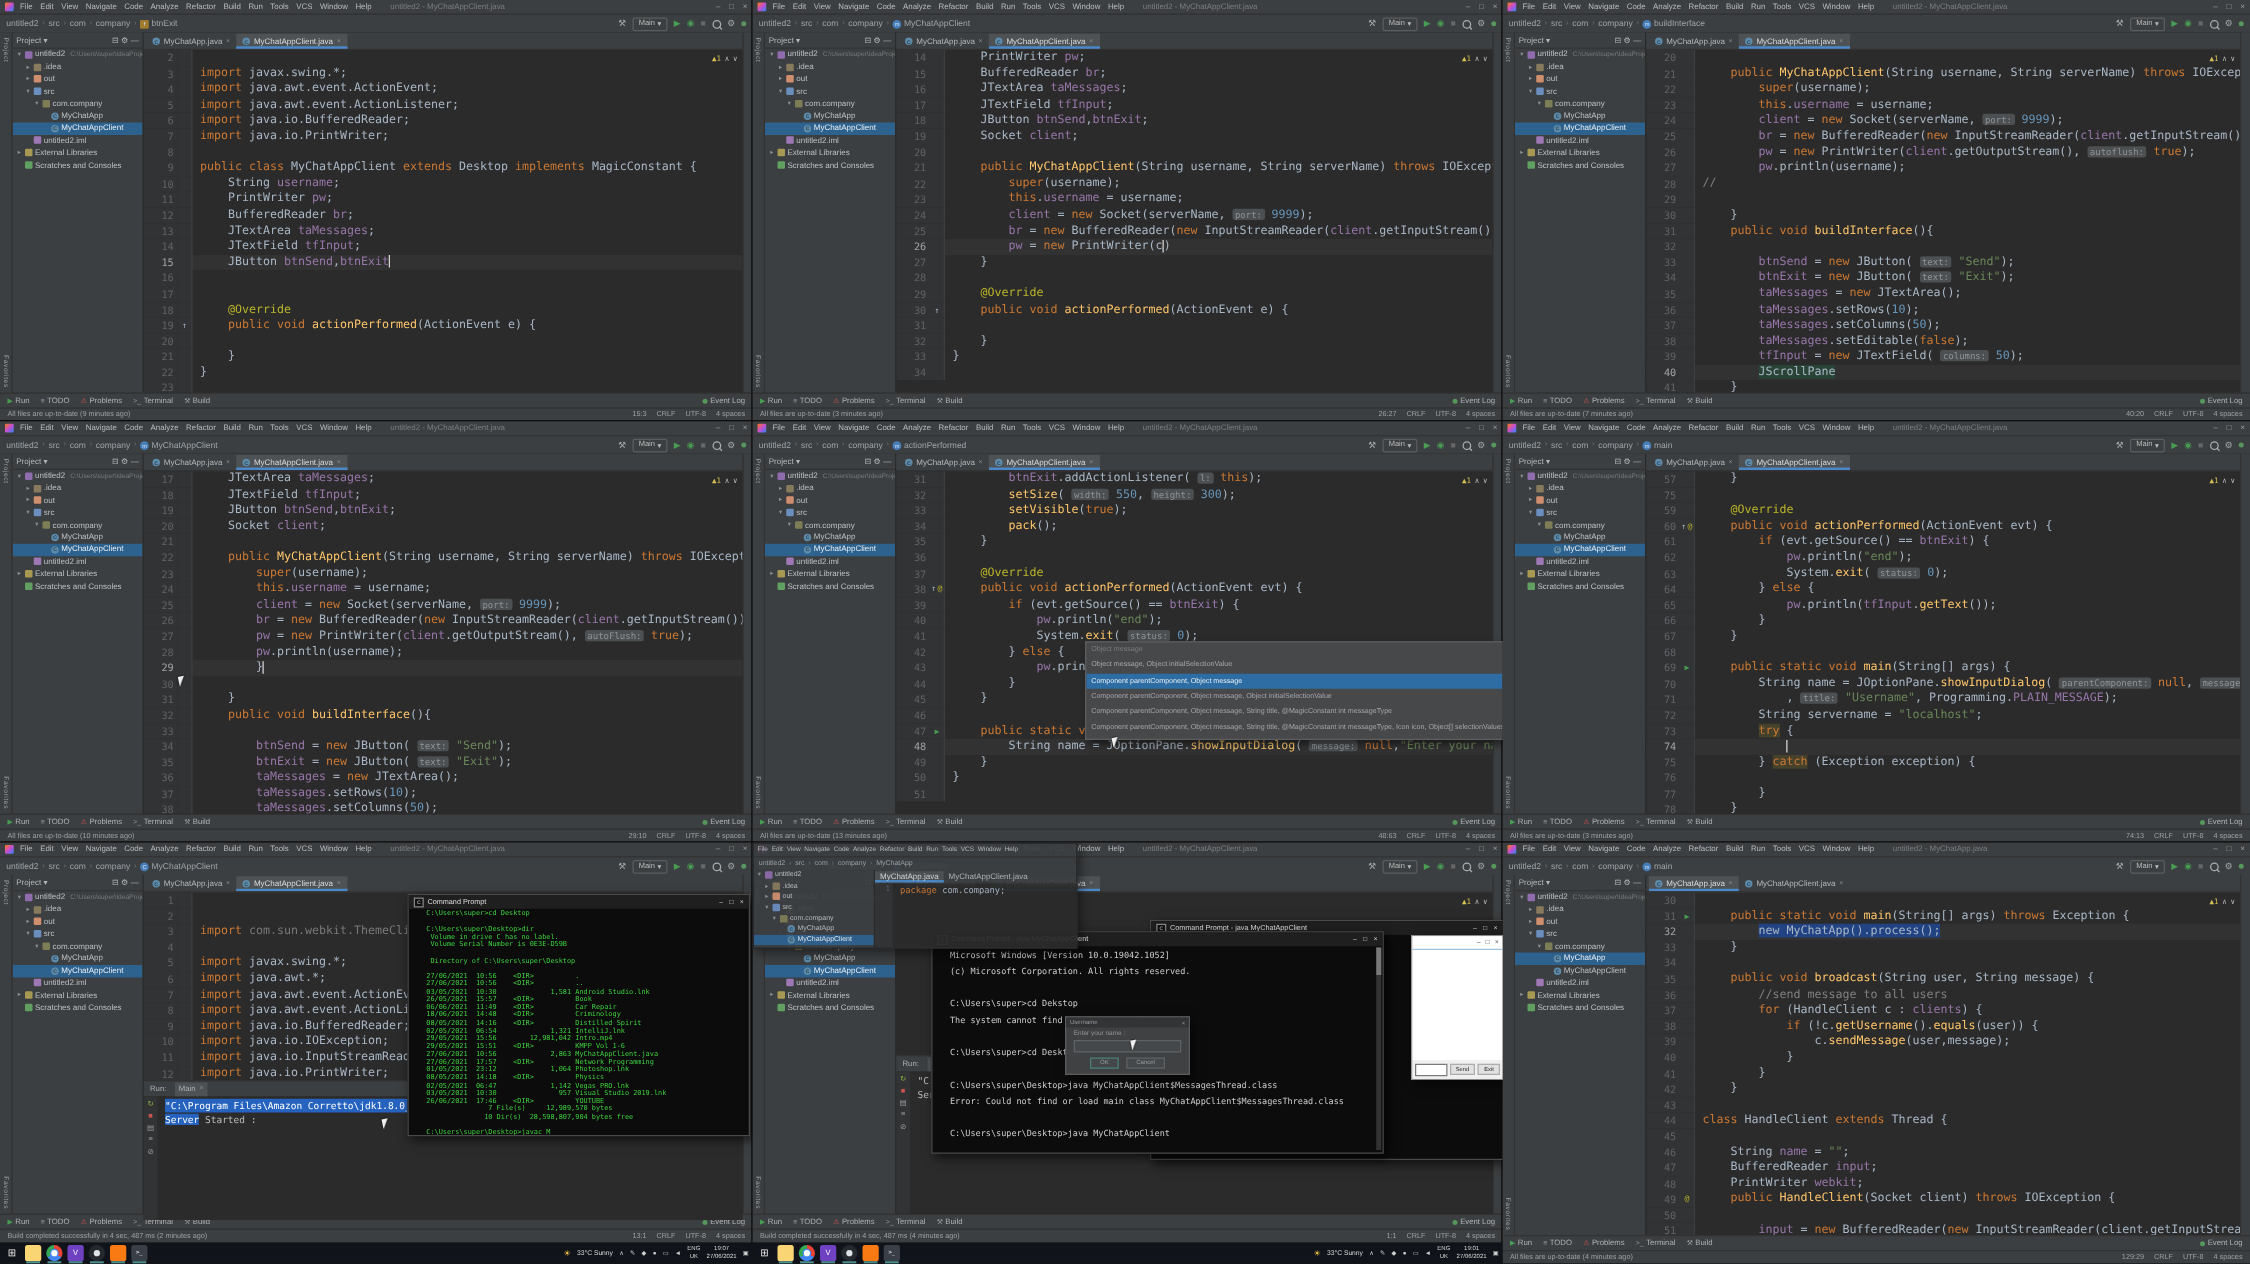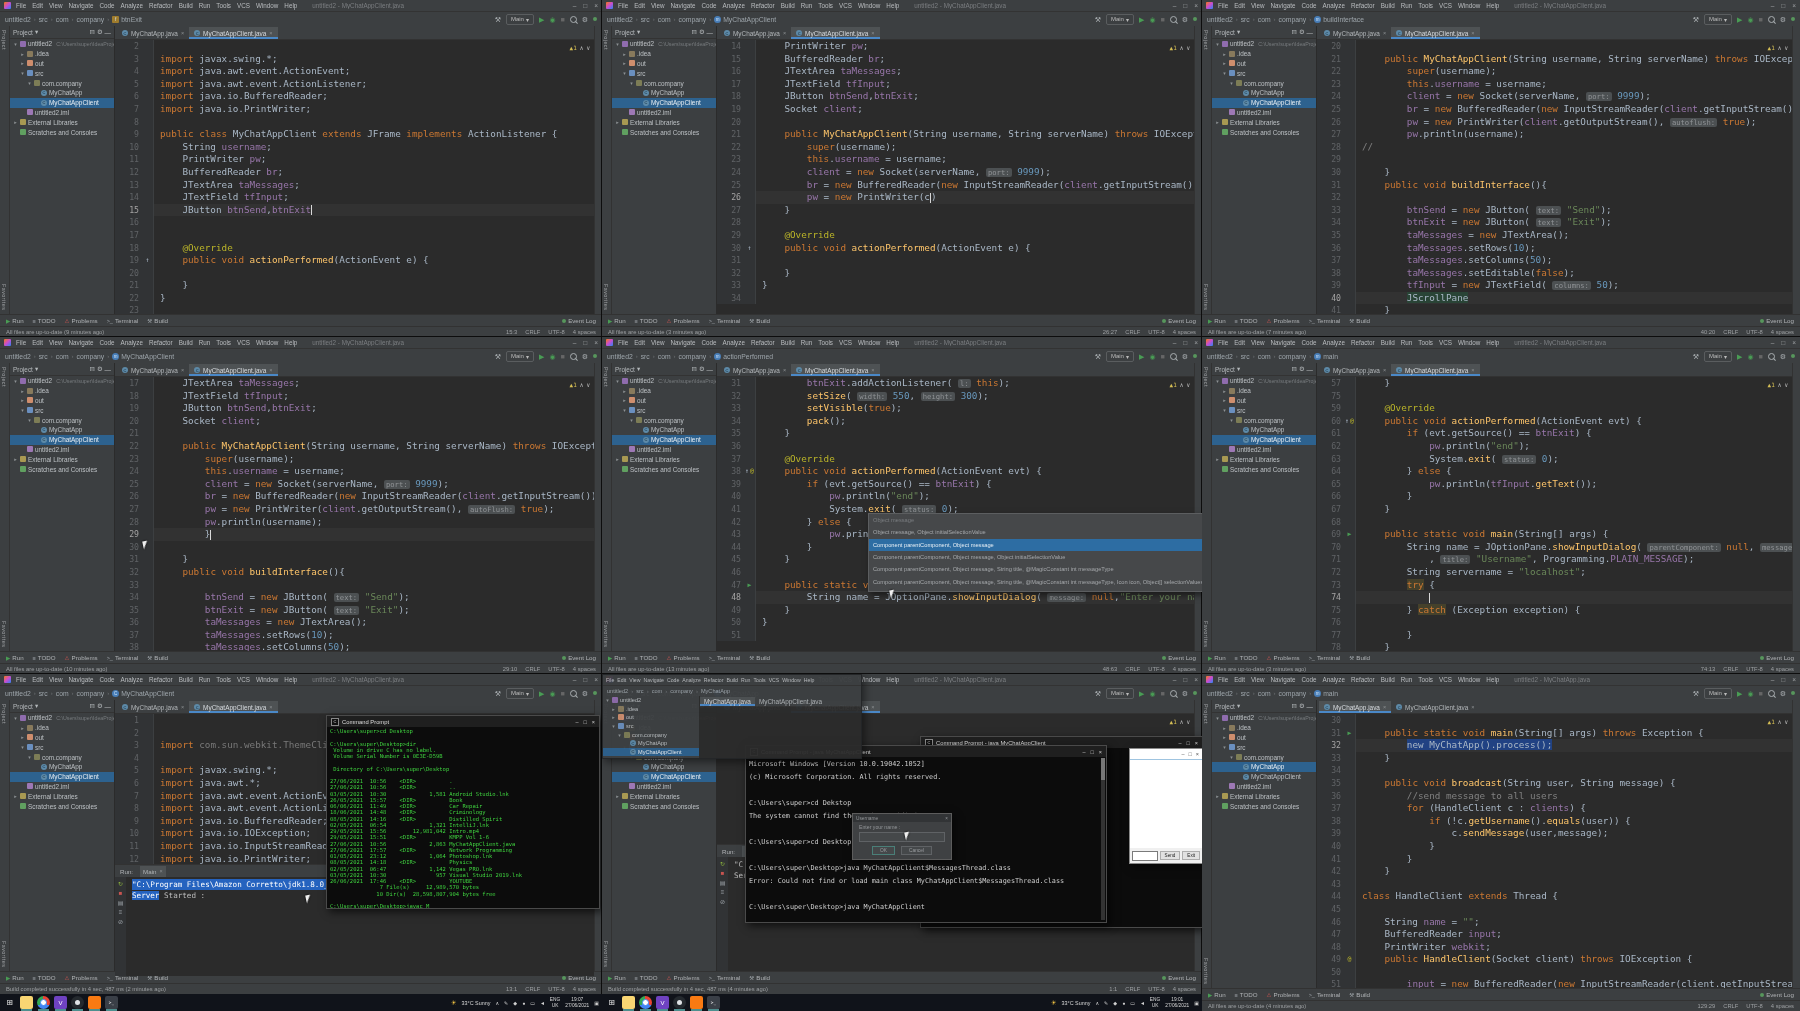--- a/index.html
+++ b/index.html
@@ -101,21 +101,21 @@
   .con-line.sel{background:#2563bf;color:#fff;display:inline-block;padding-right:8px;}
   .selword{background:#2563bf;color:#fff;}
   
   .cmdwin{position:absolute;background:#0c0c0c;border:1px solid #4a4a4a;
           box-shadow:3px 3px 8px rgba(0,0,0,.65);display:flex;flex-direction:column;z-index:4;}
   .cmd-tb{height:11px;flex:0 0 11px;background:#1f1f1f;display:flex;align-items:center;font-size:5.8px;
           color:#ddd;padding:0 4px;gap:3px;white-space:nowrap;}
   .cmd-ico{width:6px;height:6px;background:#111;border:1px solid #888;font-size:4px;color:#ddd;
            display:inline-flex;align-items:center;justify-content:center;flex:0 0 6px;}
   .cmd-tb .sp{flex:1;} .cmd-ctrl{display:flex;gap:5px;color:#cfcfcf;font-size:5.5px;}
-  .cmd-body{flex:1;padding:1px 3px;font-family:"DejaVu Sans Mono","Liberation Mono",monospace;
+  .cmd-body{flex:1;padding:1px 14px;font-family:"DejaVu Sans Mono","Liberation Mono",monospace;
             white-space:pre;overflow:hidden;}
   .cmd-green{color:#3fd23f;font-size:5.5px;line-height:6.25px;}
   .cmd-white{color:#cccccc;font-size:6.8px;line-height:13px;}
   .cmd-scroll{position:absolute;right:1px;top:12px;bottom:2px;width:4px;background:#333;}
   .cmd-scroll::after{content:'';position:absolute;top:0;left:0;right:0;height:22px;background:#777;}
   .phintpop{position:absolute;background:#46484a;border:1px solid #5c5e60;z-index:6;
             box-shadow:2px 3px 6px rgba(0,0,0,.5);font-size:5.7px;color:#a5a8ab;
             display:flex;flex-direction:column;overflow:hidden;}
   .phrow{height:12.3px;display:flex;align-items:center;padding:0 4px;white-space:nowrap;overflow:hidden;}
   .phrow.first{color:#7a7d80;}
@@ -318,21 +318,21 @@
                 <span>∧</span>
                 <span>∨</span>
               </div>
               <div class="cl"><span class="gut">2</span><span class="gic"></span><span class="ct"></span></div>
               <div class="cl"><span class="gut">3</span><span class="gic"></span><span class="ct"><span class="tk-k">import</span><span class="tk-w"> javax.swing.*;</span></span></div>
               <div class="cl"><span class="gut">4</span><span class="gic"></span><span class="ct"><span class="tk-k">import</span><span class="tk-w"> java.awt.event.ActionEvent;</span></span></div>
               <div class="cl"><span class="gut">5</span><span class="gic"></span><span class="ct"><span class="tk-k">import</span><span class="tk-w"> java.awt.event.ActionListener;</span></span></div>
               <div class="cl"><span class="gut">6</span><span class="gic"></span><span class="ct"><span class="tk-k">import</span><span class="tk-w"> java.io.BufferedReader;</span></span></div>
               <div class="cl"><span class="gut">7</span><span class="gic"></span><span class="ct"><span class="tk-k">import</span><span class="tk-w"> java.io.PrintWriter;</span></span></div>
               <div class="cl"><span class="gut">8</span><span class="gic"></span><span class="ct"></span></div>
-              <div class="cl"><span class="gut">9</span><span class="gic"></span><span class="ct"><span class="tk-k">public</span><span class="tk-w"> </span><span class="tk-k">class</span><span class="tk-w"> MyChatAppClient </span><span class="tk-k">extends</span><span class="tk-w"> JFrame </span><span class="tk-k">implements</span><span class="tk-w"> ActionListener {</span></span></div>
+              <div class="cl"><span class="gut">9</span><span class="gic"></span><span class="ct"><span class="tk-k">public</span><span class="tk-w"> </span><span class="tk-k">class</span><span class="tk-w"> MyChatAppClient </span><span class="tk-k">extends</span><span class="tk-w"> Desktop </span><span class="tk-k">implements</span><span class="tk-w"> MagicConstant {</span></span></div>
               <div class="cl"><span class="gut">10</span><span class="gic"></span><span class="ct"><span class="tk-w">    String </span><span class="tk-f">username</span><span class="tk-w">;</span></span></div>
               <div class="cl"><span class="gut">11</span><span class="gic"></span><span class="ct"><span class="tk-w">    PrintWriter </span><span class="tk-f">pw</span><span class="tk-w">;</span></span></div>
               <div class="cl"><span class="gut">12</span><span class="gic"></span><span class="ct"><span class="tk-w">    BufferedReader </span><span class="tk-f">br</span><span class="tk-w">;</span></span></div>
               <div class="cl"><span class="gut">13</span><span class="gic"></span><span class="ct"><span class="tk-w">    JTextArea </span><span class="tk-f">taMessages</span><span class="tk-w">;</span></span></div>
               <div class="cl"><span class="gut">14</span><span class="gic"></span><span class="ct"><span class="tk-w">    JTextField </span><span class="tk-f">tfInput</span><span class="tk-w">;</span></span></div>
               <div class="cl cur"><span class="gut">15</span><span class="gic"></span><span class="ct"><span class="tk-w">    JButton </span><span class="tk-f">btnSend</span><span class="tk-w">,</span><span class="tk-f">btnExit</span><span class="caret"></span></span></div>
               <div class="cl"><span class="gut">16</span><span class="gic"></span><span class="ct"></span></div>
               <div class="cl"><span class="gut">17</span><span class="gic"></span><span class="ct"></span></div>
               <div class="cl"><span class="gut">18</span><span class="gic"></span><span class="ct"><span class="tk-w">    </span><span class="tk-a">@Override</span></span></div>
               <div class="cl"><span class="gut">19</span><span class="gic"><span style="color: rgb(169, 183, 198);">↑</span></span><span class="ct"><span class="tk-w">    </span><span class="tk-k">public</span><span class="tk-w"> </span><span class="tk-k">void</span><span class="tk-w"> </span><span class="tk-m">actionPerformed</span><span class="tk-w">(ActionEvent e) {</span></span></div>
@@ -1936,20 +1936,21 @@
               <span class="tarrow"></span>
               <span class="ti cls">C</span>
               <span>MyChatAppClient</span>
             </div>
           </div>
           <div class="g-ed">
             <div class="g-tabs">
               <span class="tab active">MyChatApp.java</span>
               <span class="tab">MyChatAppClient.java</span>
             </div>
+            <div class="g-code"><span class="g-gut">1</span><span class="ct"><span class="tk-k">package</span><span class="tk-w"> com.company;</span></span></div>
           </div>
         </div>
       </div>
       <div class="dlg" style="left: 250px; top: 139px; width: 98px; height: 45px;">
         <div class="dlg-tb">
           <span>Username</span>
           <span class="sp"></span>
           <span class="dlg-x">×</span>
         </div>
         <div class="dlg-label">Enter your name :</div>

